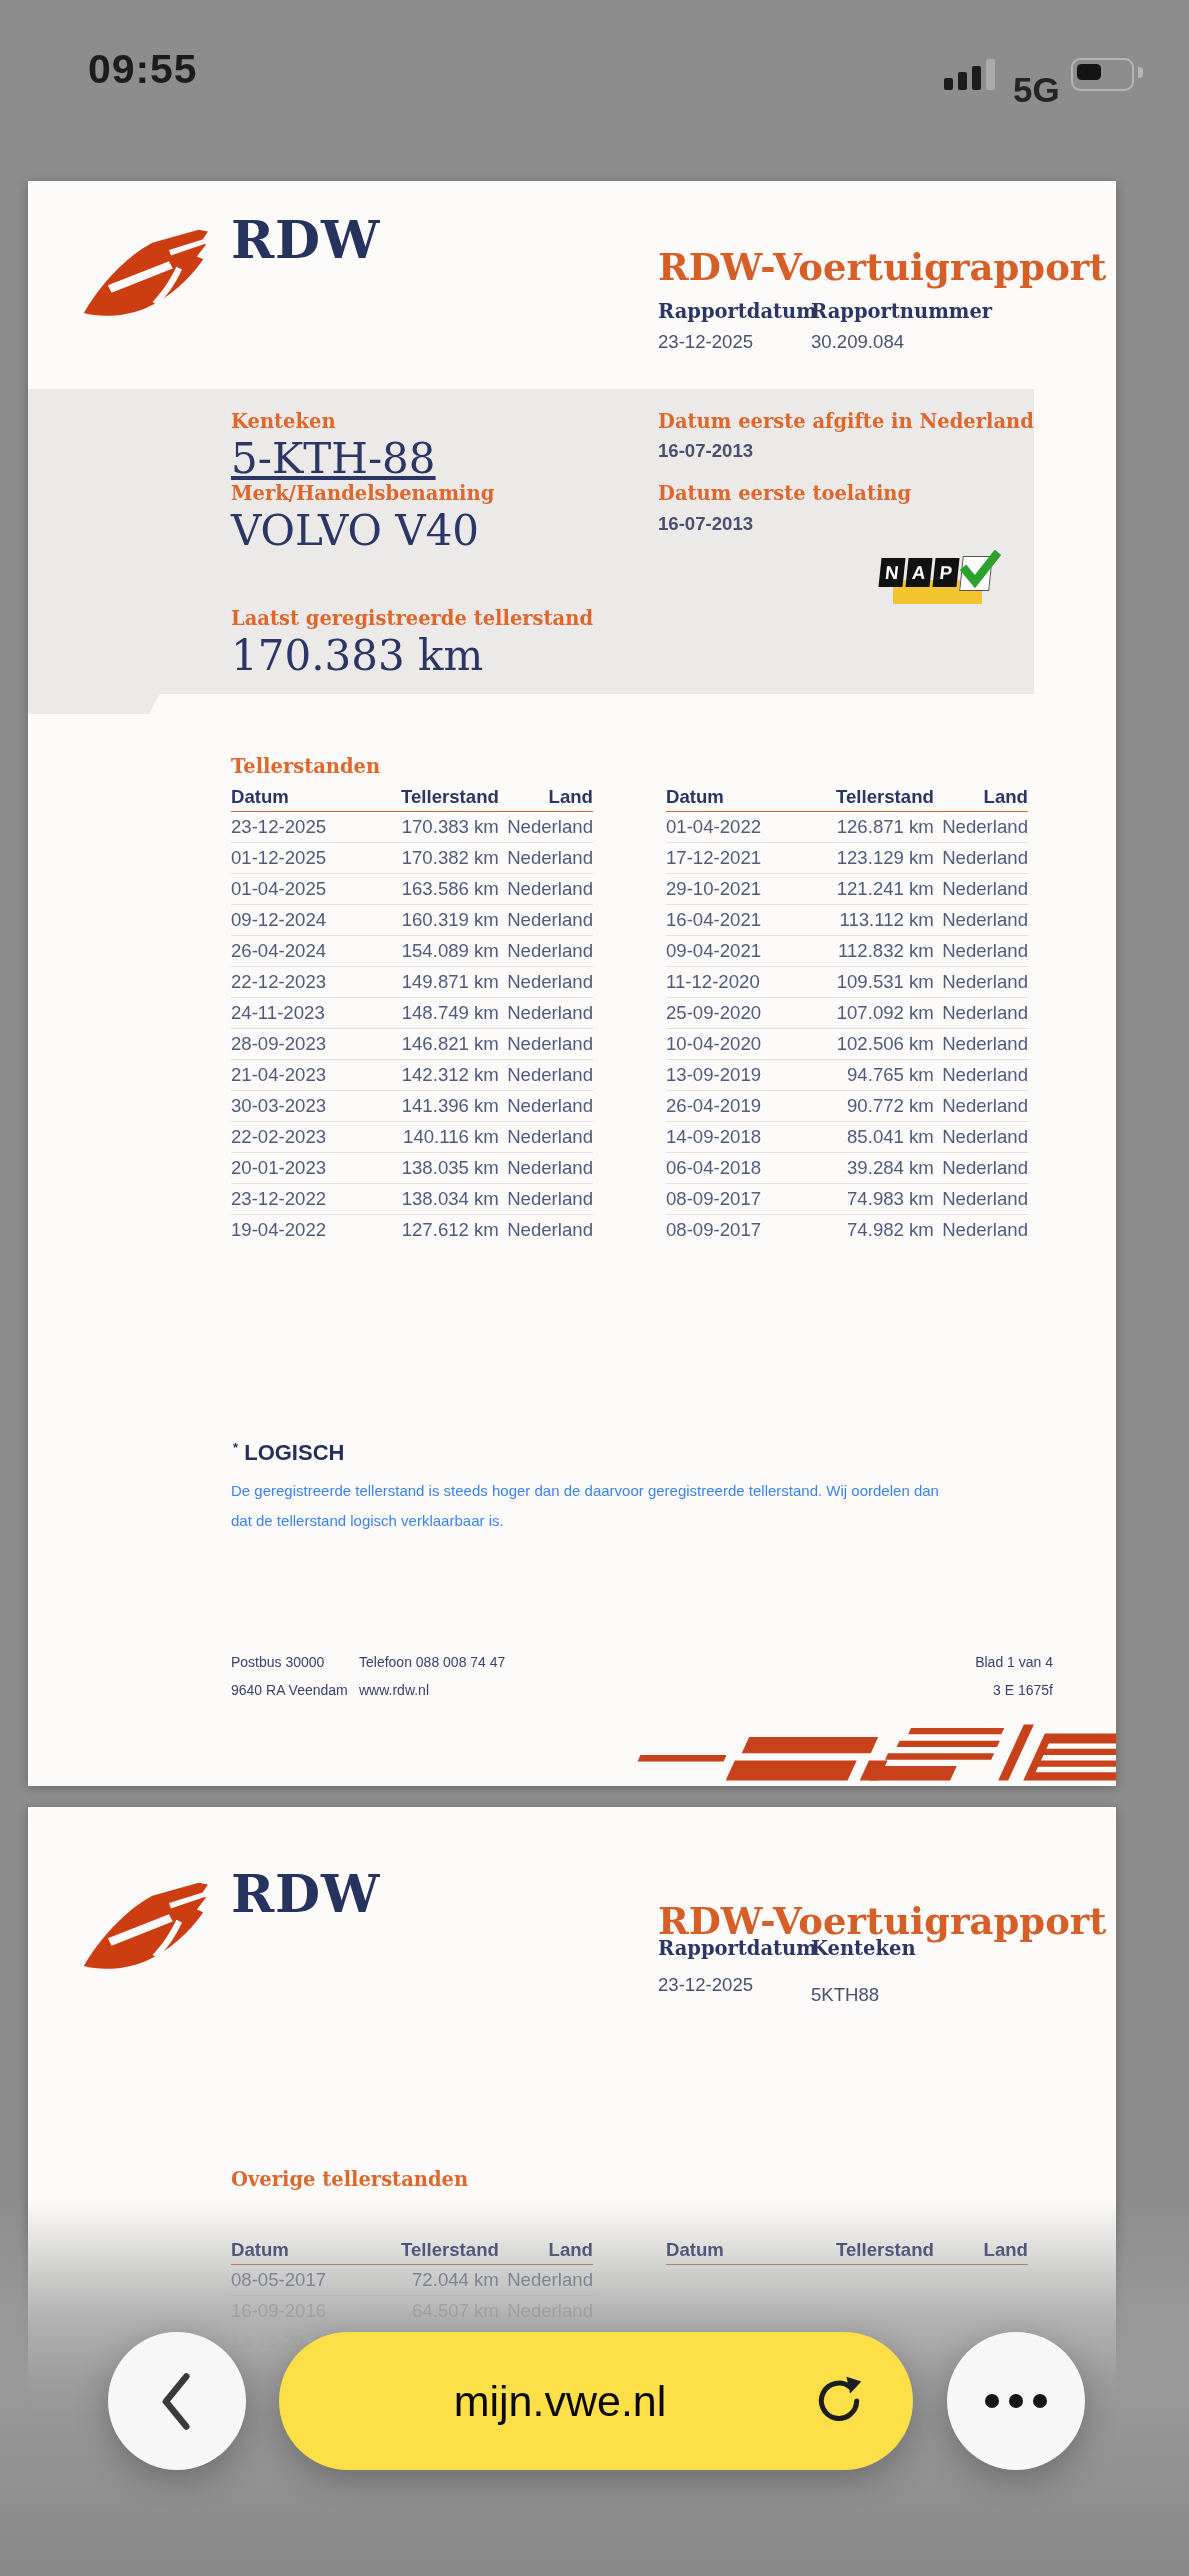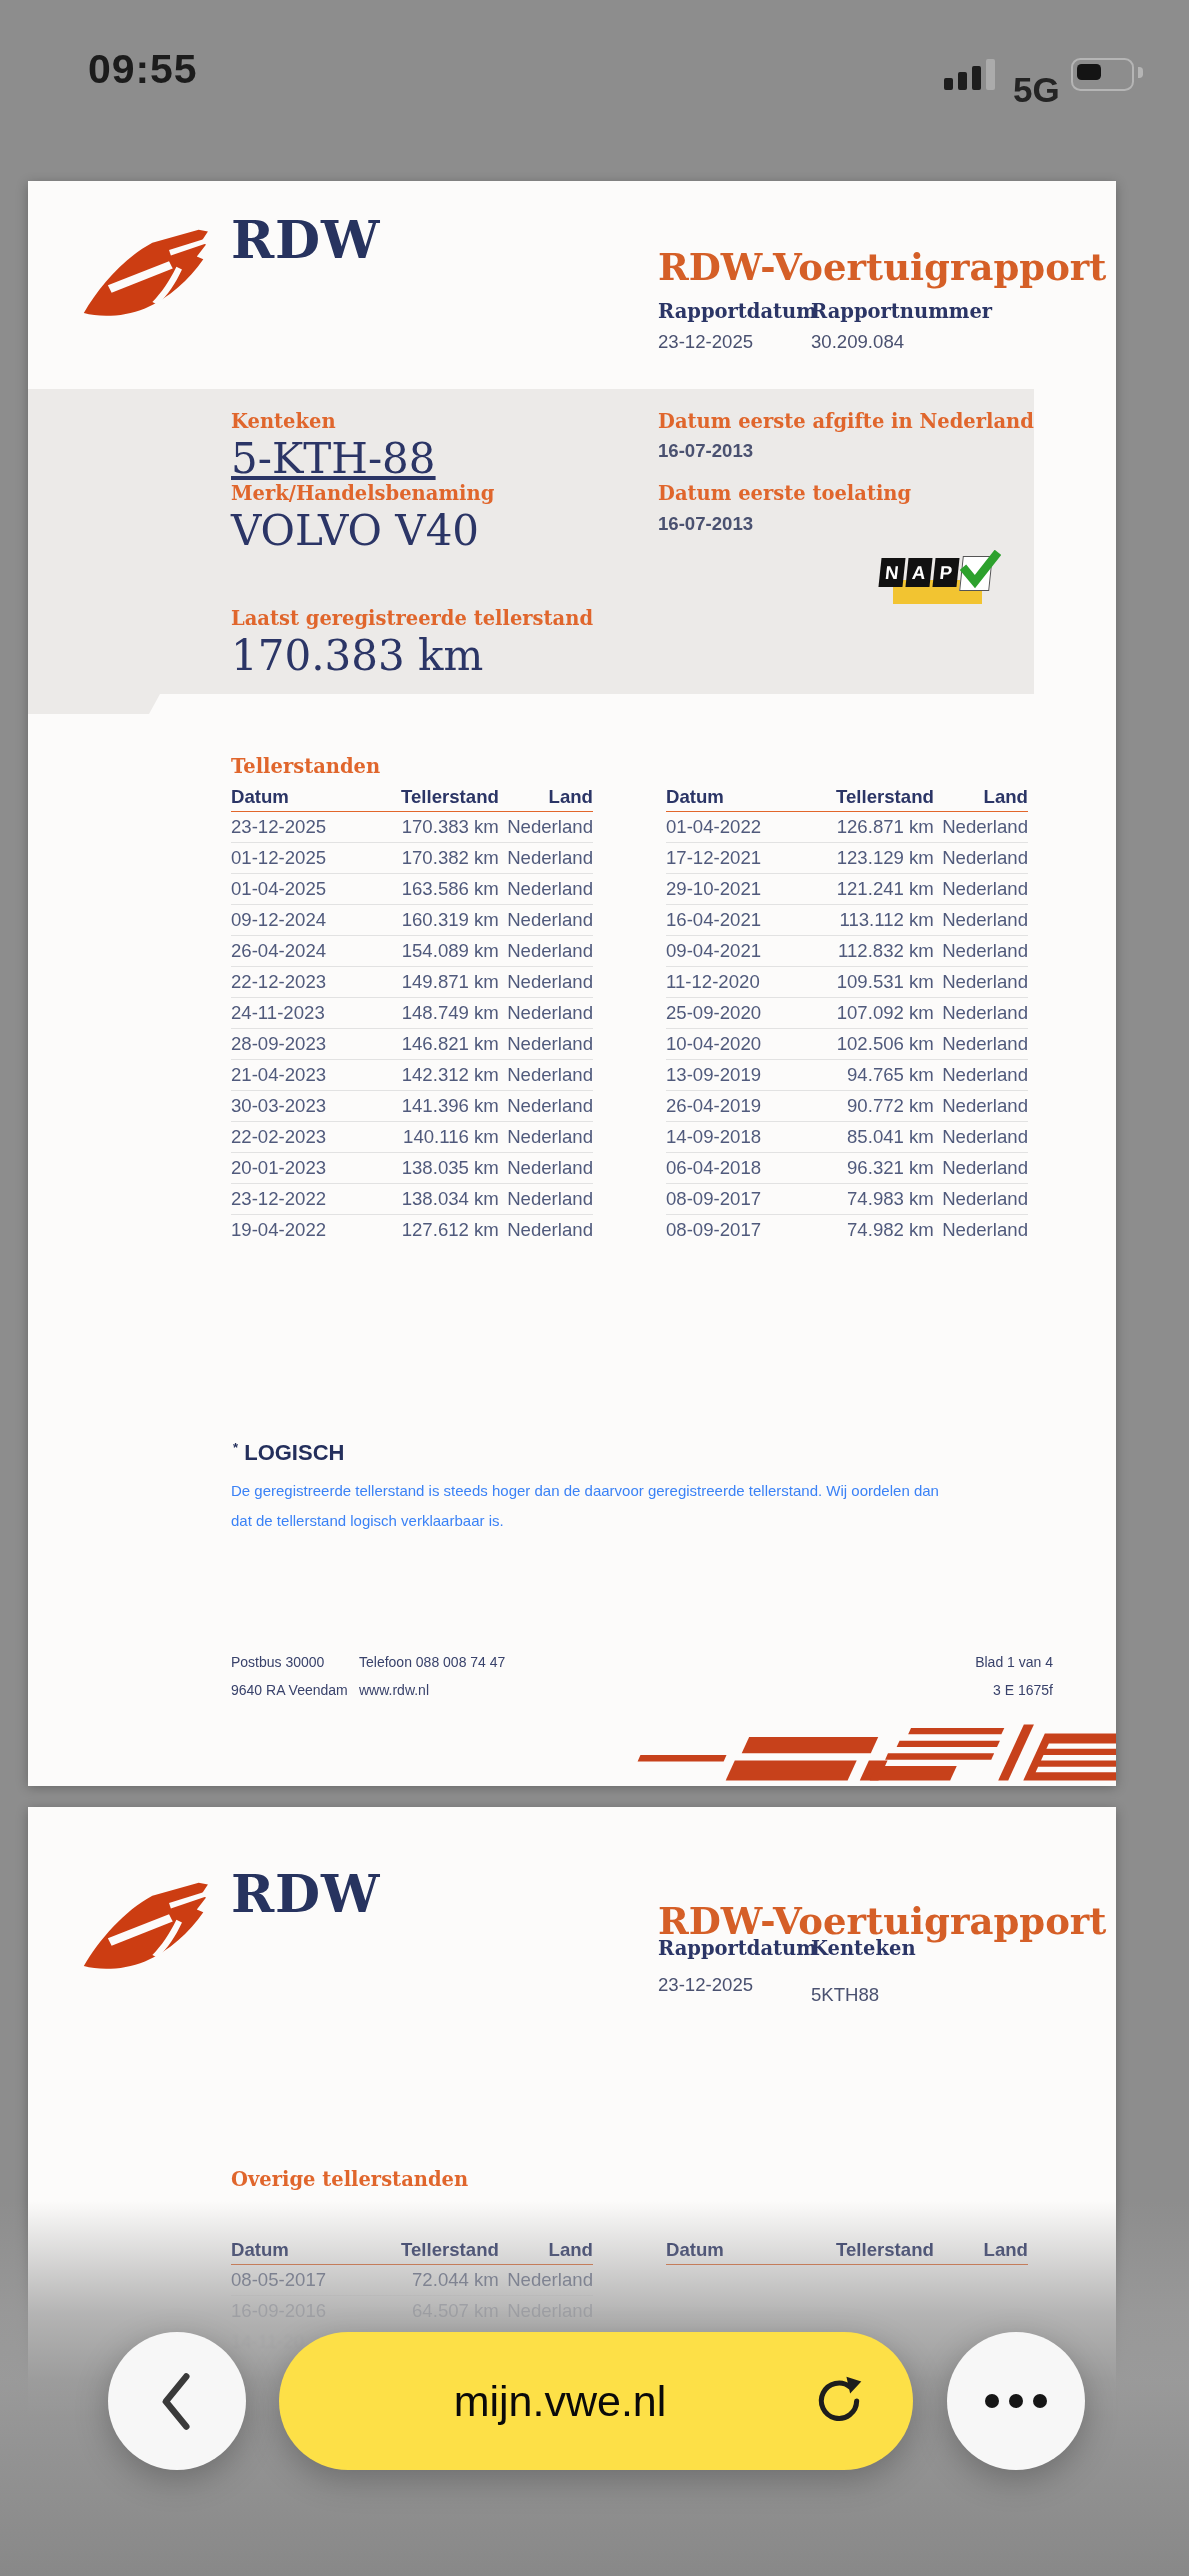--- a/index.html
+++ b/index.html
@@ -285,21 +285,21 @@
             <span class="tc tc2">90.772 km</span>
             <span class="tc tc3">Nederland</span>
           </div>
           <div class="trow">
             <span class="tc tc1">14-09-2018</span>
             <span class="tc tc2">85.041 km</span>
             <span class="tc tc3">Nederland</span>
           </div>
           <div class="trow">
             <span class="tc tc1">06-04-2018</span>
-            <span class="tc tc2">96.321 km</span>
+            <span class="tc tc2">39.284 km</span>
             <span class="tc tc3">Nederland</span>
           </div>
           <div class="trow">
             <span class="tc tc1">08-09-2017</span>
             <span class="tc tc2">74.983 km</span>
             <span class="tc tc3">Nederland</span>
           </div>
           <div class="trow">
             <span class="tc tc1">08-09-2017</span>
             <span class="tc tc2">74.982 km</span>

